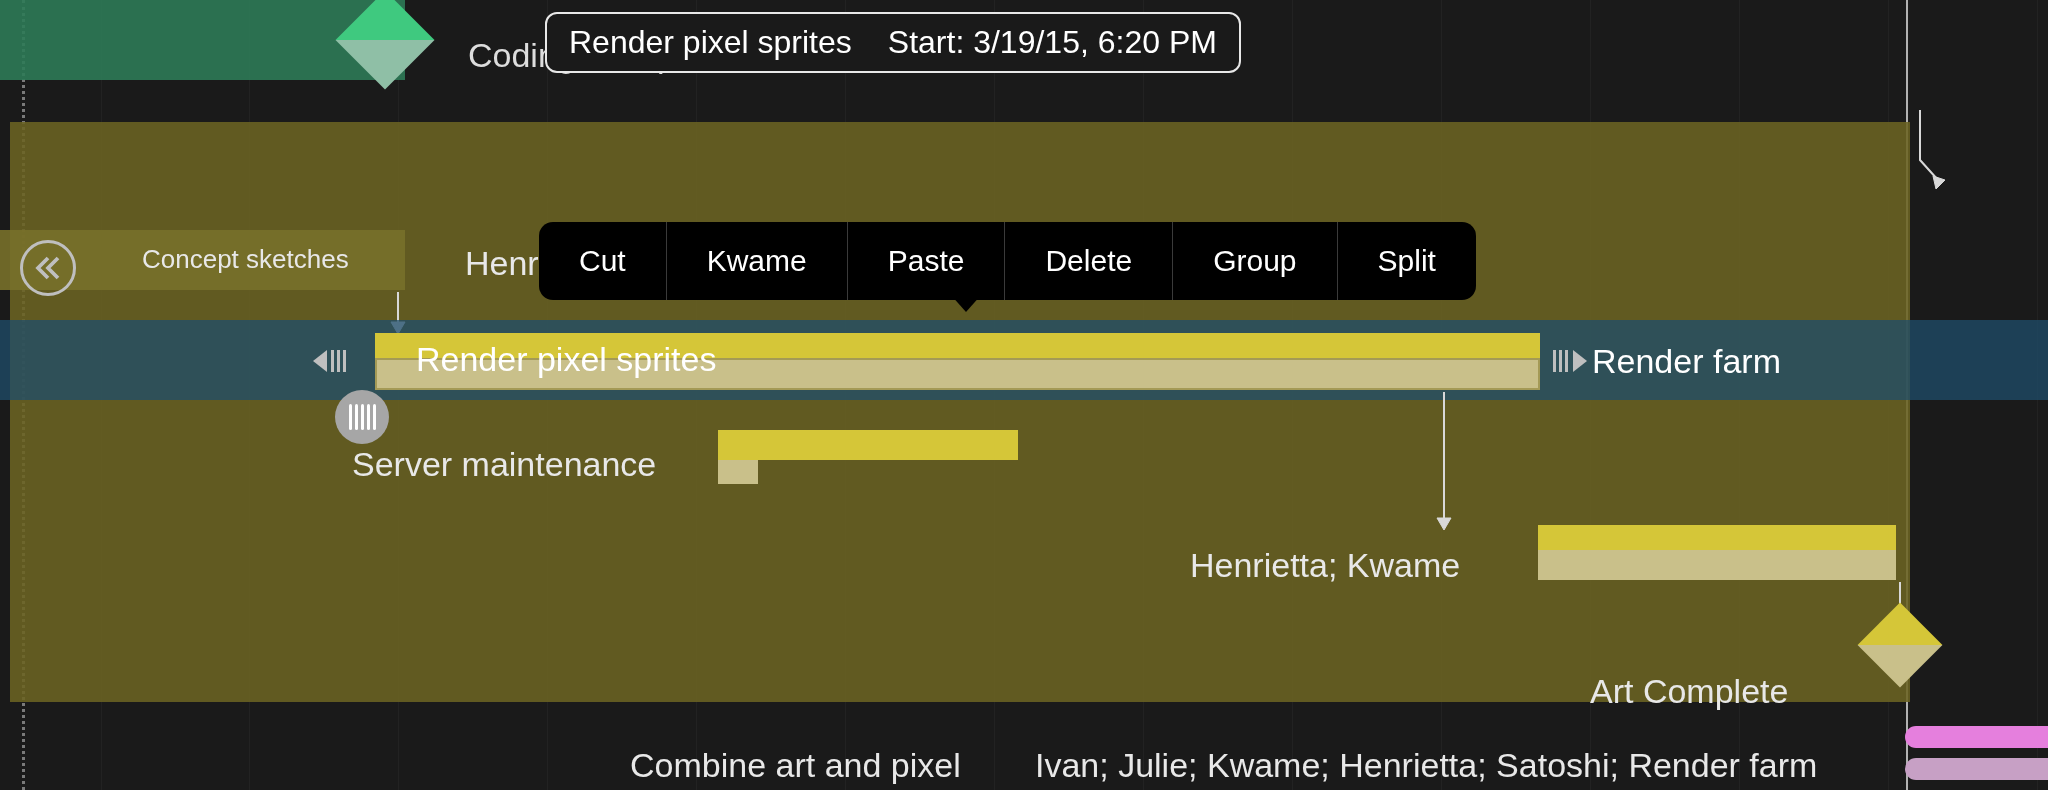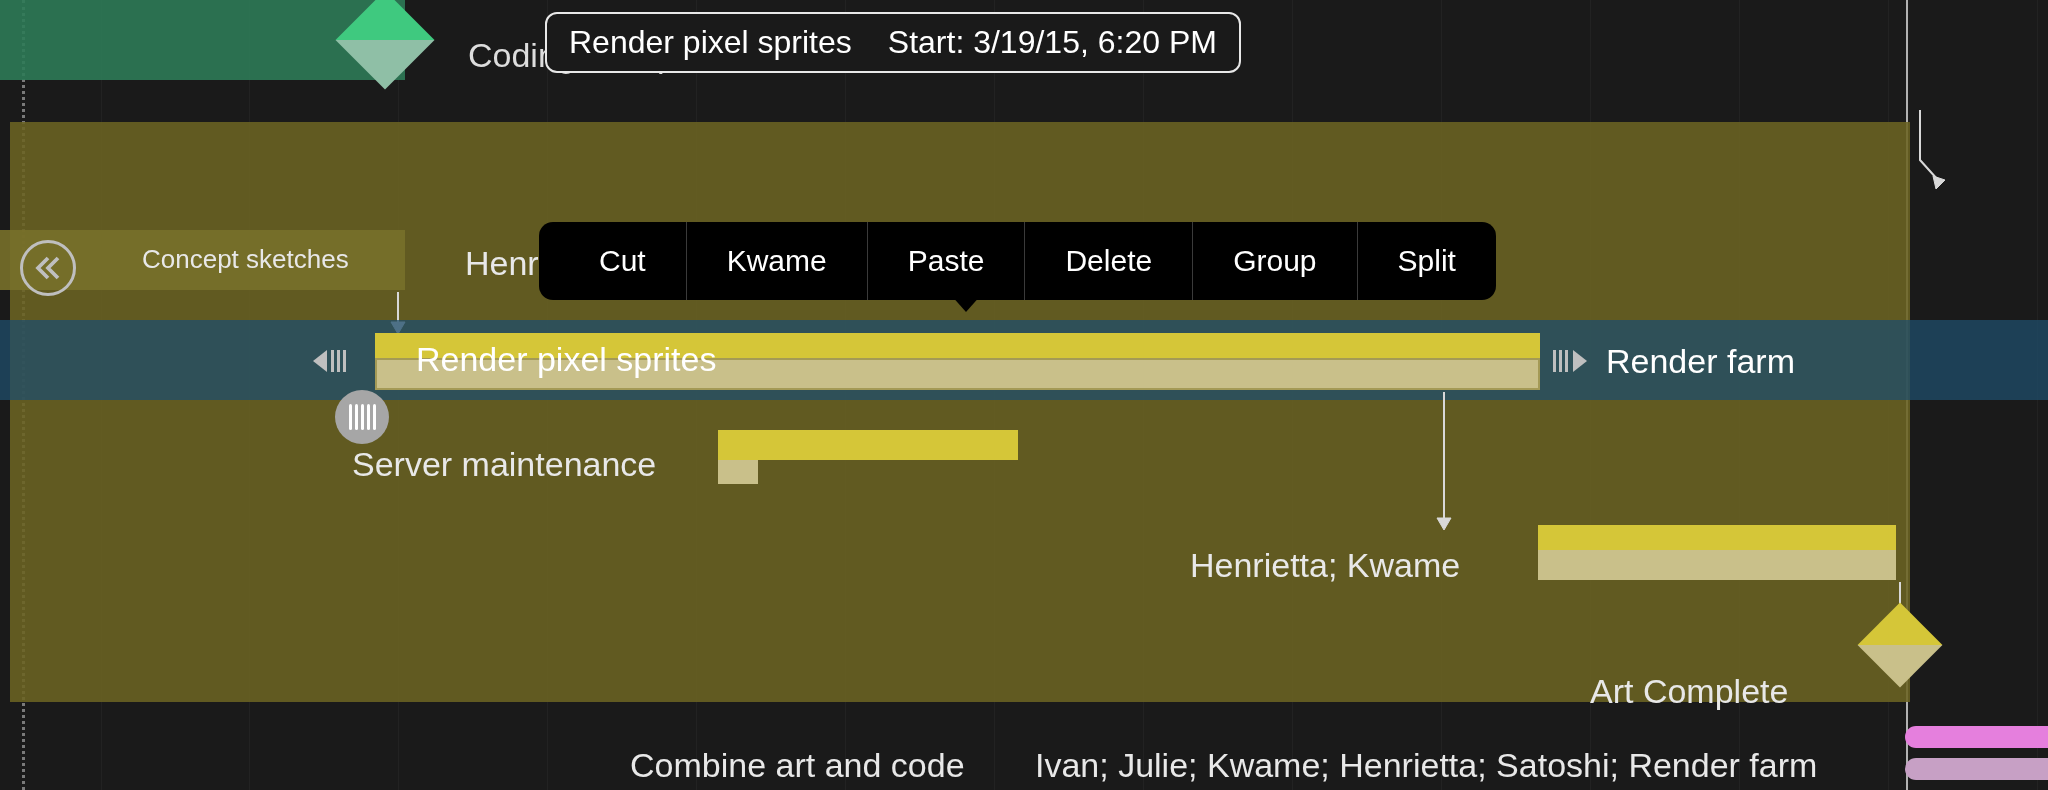--- a/index.html
+++ b/index.html
@@ -66,21 +66,21 @@
     display: flex; align-items: center; justify-content: center;
     color: #bfbfbf; font-size: 30px;
   }
   .chevron-btn svg { width: 30px; height: 30px; }
 
   
   .ctxmenu {
     position: absolute; left: 539px; top: 222px;
     background: #000; border-radius: 14px;
     display: flex; align-items: stretch;
-    font-size: 30px; color: #fff; padding-left: 20px;
+    font-size: 30px; color: #fff;
   }
   .ctxmenu .item {
     padding: 22px 40px;
     border-right: 1px solid #3a3a3a;
     cursor: pointer;
   }
   .ctxmenu .item:last-child { border-right: none; }
   .ctxmenu-arrow {
     position: absolute; left: 950px; top: 294px;
     width: 0; height: 0;
@@ -102,21 +102,21 @@
   }
   .bar-rps-prog {
     position: absolute; left: 375px; top: 358px; width: 1165px; height: 32px;
     background: #c9c08a;
     border: 2px solid #a49a56;
   }
   .bar-rps-label {
     position: absolute; left: 416px; top: 340px; font-size: 34px; color: #fff;
   }
   .render-farm-label {
-    position: absolute; left: 1592px; top: 342px; font-size: 34px; color: #fff; margin-left: 14px;
+    position: absolute; left: 1592px; top: 342px; font-size: 34px; color: #fff;
   }
   .drag-handle {
     position: absolute; width: 40px; height: 28px;
     display: flex; align-items: center; justify-content: center;
   }
   .drag-handle.left { left: 313px; top: 347px; }
   .drag-handle.right { left: 1547px; top: 347px; }
   .drag-handle svg { width: 40px; height: 30px; }
 
   
@@ -300,18 +300,18 @@
   </svg>
 
   <div class="milestone-yellow"></div>
   <div class="art-complete-label">Art Complete</div>
 
   <svg class="dep-arrow" style="left:1890px; top:110px; width:60px; height:80px;">
     <path d="M30 0 L30 50 L48 70" stroke="#d8d8d8" stroke-width="2" fill="none"></path>
     <polygon points="43,66 55,70 46,79"></polygon>
   </svg>
 
-  <div class="combine-label">Combine art and code</div>
+  <div class="combine-label">Combine art and pixel</div>
   <div class="combine-res">Ivan; Julie; Kwame; Henrietta; Satoshi; Render farm</div>
   <div class="bar-pink1"></div>
   <div class="bar-pink2"></div>
 
 </div>
 
 </body></html>

